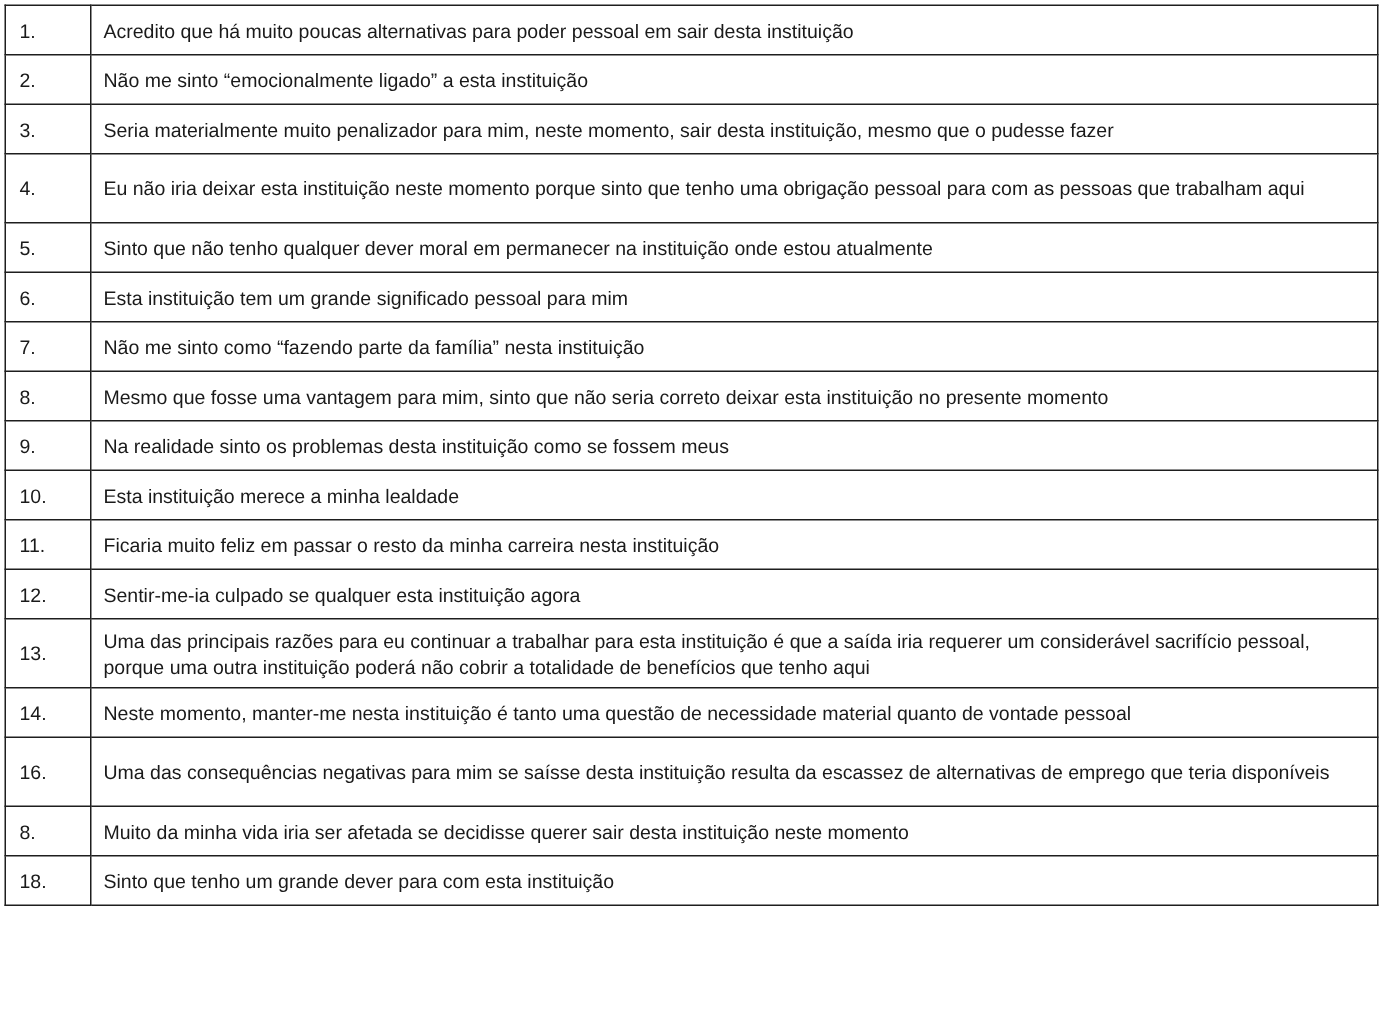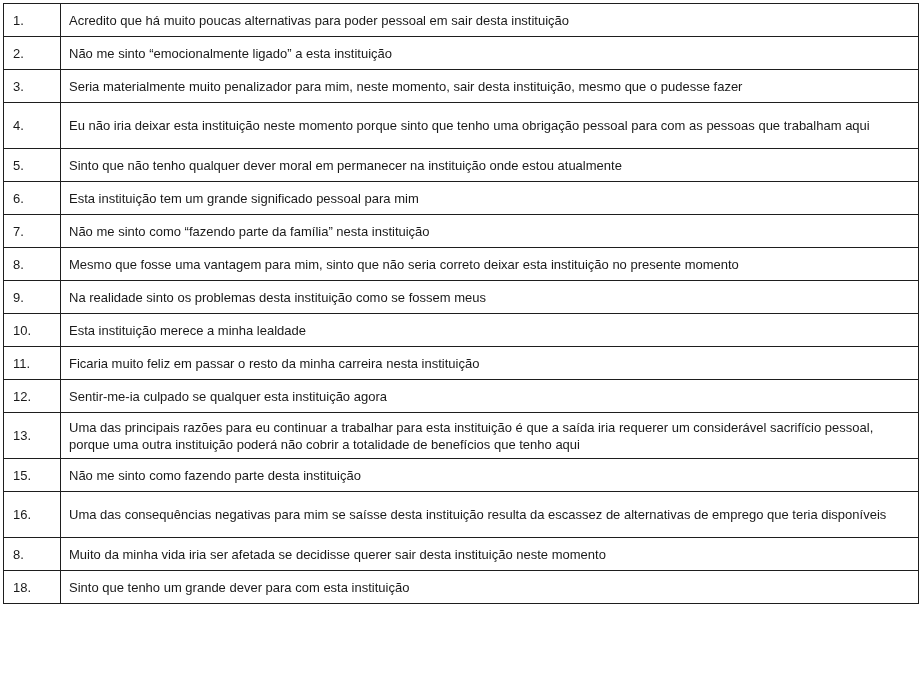--- a/index.html
+++ b/index.html
@@ -96,22 +96,22 @@
         </tr>
         <tr class="single">
           <td class="num">12.</td>
           <td class="text">Sentir-me-ia culpado se qualquer esta instituição agora</td>
         </tr>
         <tr class="double">
           <td class="num">13.</td>
           <td class="text">Uma das principais razões para eu continuar a trabalhar para esta instituição é que a saída iria requerer um considerável sacrifício pessoal, porque uma outra instituição poderá não cobrir a totalidade de benefícios que tenho aqui</td>
         </tr>
         <tr class="single">
-          <td class="num">15.</td>
-          <td class="text">Não me sinto como fazendo parte desta instituição</td>
+          <td class="num">14.</td>
+          <td class="text">Neste momento, manter-me nesta instituição é tanto uma questão de necessidade material quanto de vontade pessoal</td>
         </tr>
         <tr class="double">
           <td class="num">16.</td>
           <td class="text">Uma das consequências negativas para mim se saísse desta instituição resulta da escassez de alternativas de emprego que teria disponíveis</td>
         </tr>
         <tr class="single">
           <td class="num">8.</td>
           <td class="text">Muito da minha vida iria ser afetada se decidisse querer sair desta instituição neste momento</td>
         </tr>
         <tr class="single">

